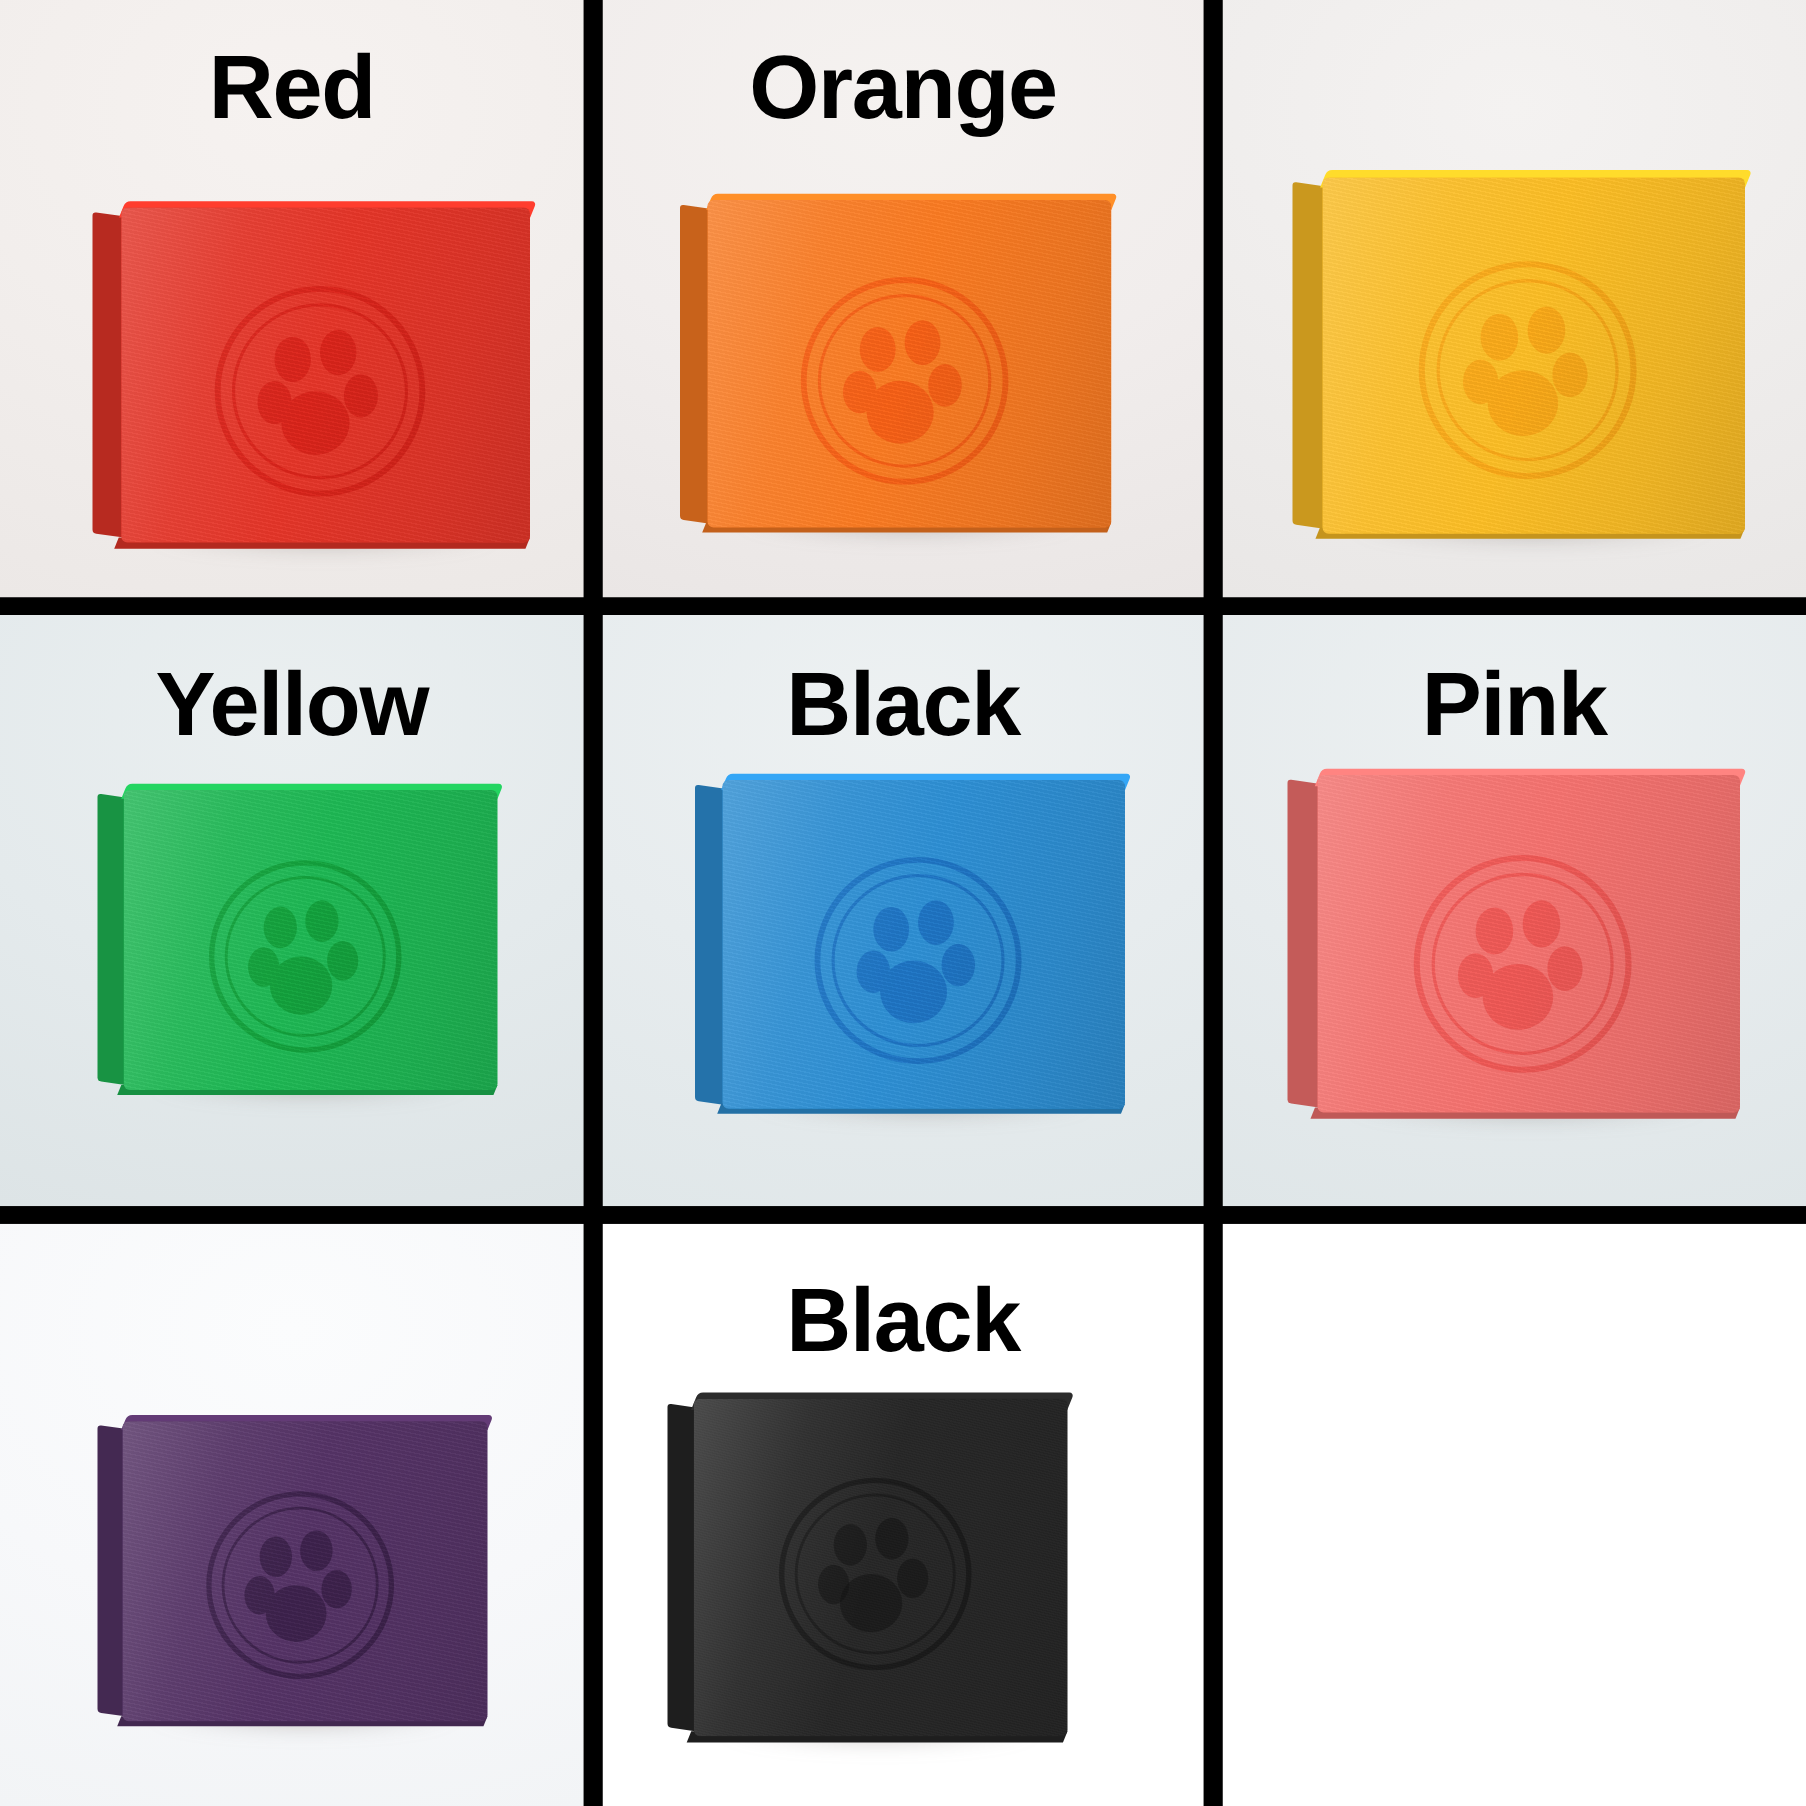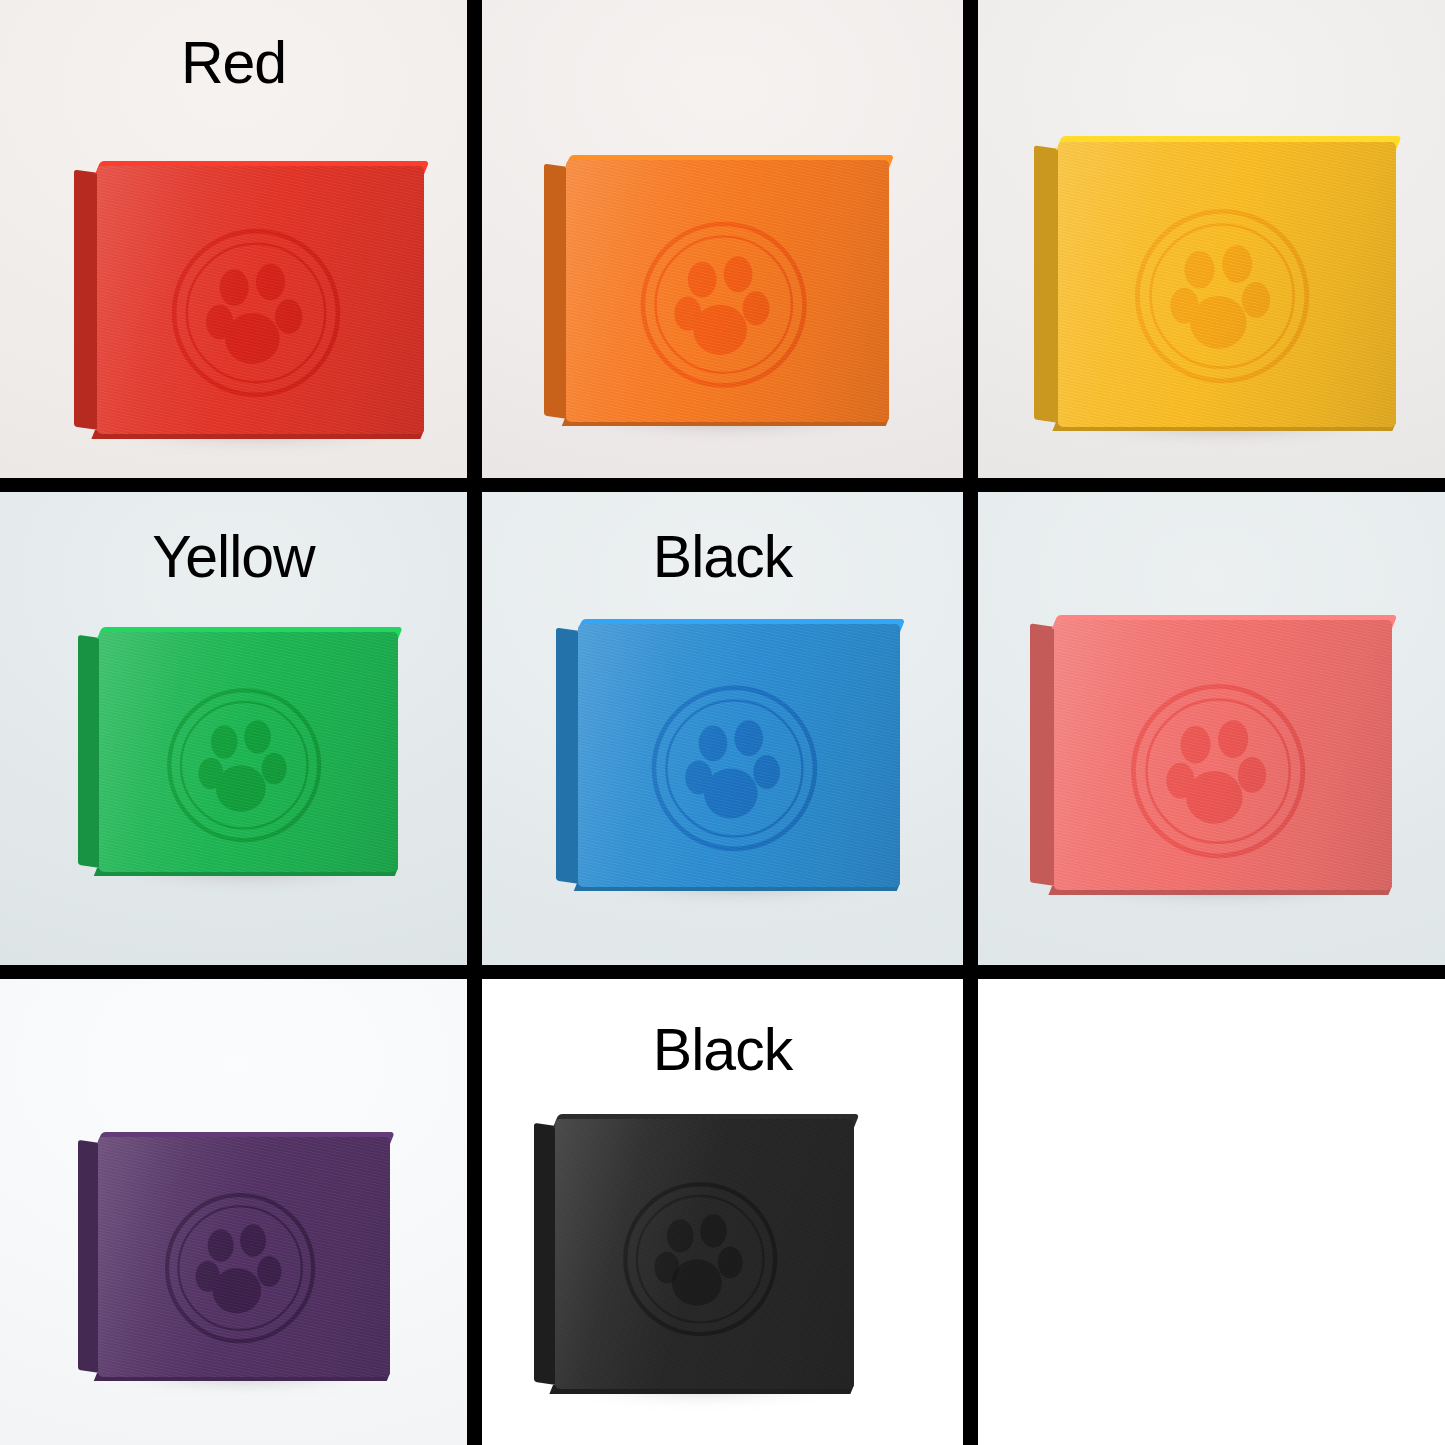--- a/index.html
+++ b/index.html
@@ -42,22 +42,22 @@
       radial-gradient(120% 90% at 50% 18%, #ecf0f1 0%, #e6ebed 52%, #dfe6e8 100%); }
   .bg-white  { background:
       radial-gradient(120% 90% at 50% 18%, #fbfcfd 0%, #f7f8fa 55%, #f2f4f6 100%); }
   .bg-white2 { background:#ffffff; }
 
   .label {
     position:absolute;
     left:0; right:0;
     text-align:center;
     color:#000;
-    font-weight:400;
-    font-size:59px;
+    font-weight:700;
+    font-size:72px;
     line-height:1;
     letter-spacing:-1px;
     z-index:6;
     -webkit-font-smoothing:antialiased;
   }
   .label.r1 { top:34px; }
   .label.r2 { top:36px; }
   .label.r3 { top:42px; }
 
   
@@ -187,20 +187,21 @@
           </svg>
         </div>
       </div>
     </div>
   </div>
 
   <div class="divider"></div>
 
   <div class="cell">
     <div class="backdrop bg-warm2"></div>
+    <div class="label r1">Orange</div>
     <div class="tile-wrap t-orange">
       <div class="tile-shadow"></div>
       <div class="tile">
         <div class="sideface" style="background: rgb(250, 123, 34);"></div>
         <div class="topface" style="background: rgb(250, 123, 34);"></div>
         <div class="botface" style="background: rgb(250, 123, 34);"></div>
         <div class="face" style="background: rgb(250, 123, 34);">
           <div class="lines"></div>
           <div class="sheen" style="background: linear-gradient(105deg, rgba(255, 255, 255, 0.17) 0%, rgba(255, 255, 255, 0.05) 26%, rgba(255, 255, 255, 0) 48%, rgba(0, 0, 0, 0.05) 78%, rgba(0, 0, 0, 0.11) 100%);"></div>
         </div>
@@ -309,20 +310,21 @@
           </svg>
         </div>
       </div>
     </div>
   </div>
 
   <div class="divider"></div>
 
   <div class="cell">
     <div class="backdrop bg-cool3"></div>
+    <div class="label r2">Pink</div>
     <div class="tile-wrap t-pink">
       <div class="tile-shadow"></div>
       <div class="tile">
         <div class="sideface" style="background: rgb(245, 114, 111);"></div>
         <div class="topface" style="background: rgb(245, 114, 111);"></div>
         <div class="botface" style="background: rgb(245, 114, 111);"></div>
         <div class="face" style="background: rgb(245, 114, 111);">
           <div class="lines"></div>
           <div class="sheen" style="background: linear-gradient(105deg, rgba(255, 255, 255, 0.17) 0%, rgba(255, 255, 255, 0.05) 26%, rgba(255, 255, 255, 0) 48%, rgba(0, 0, 0, 0.05) 78%, rgba(0, 0, 0, 0.11) 100%);"></div>
         </div>

